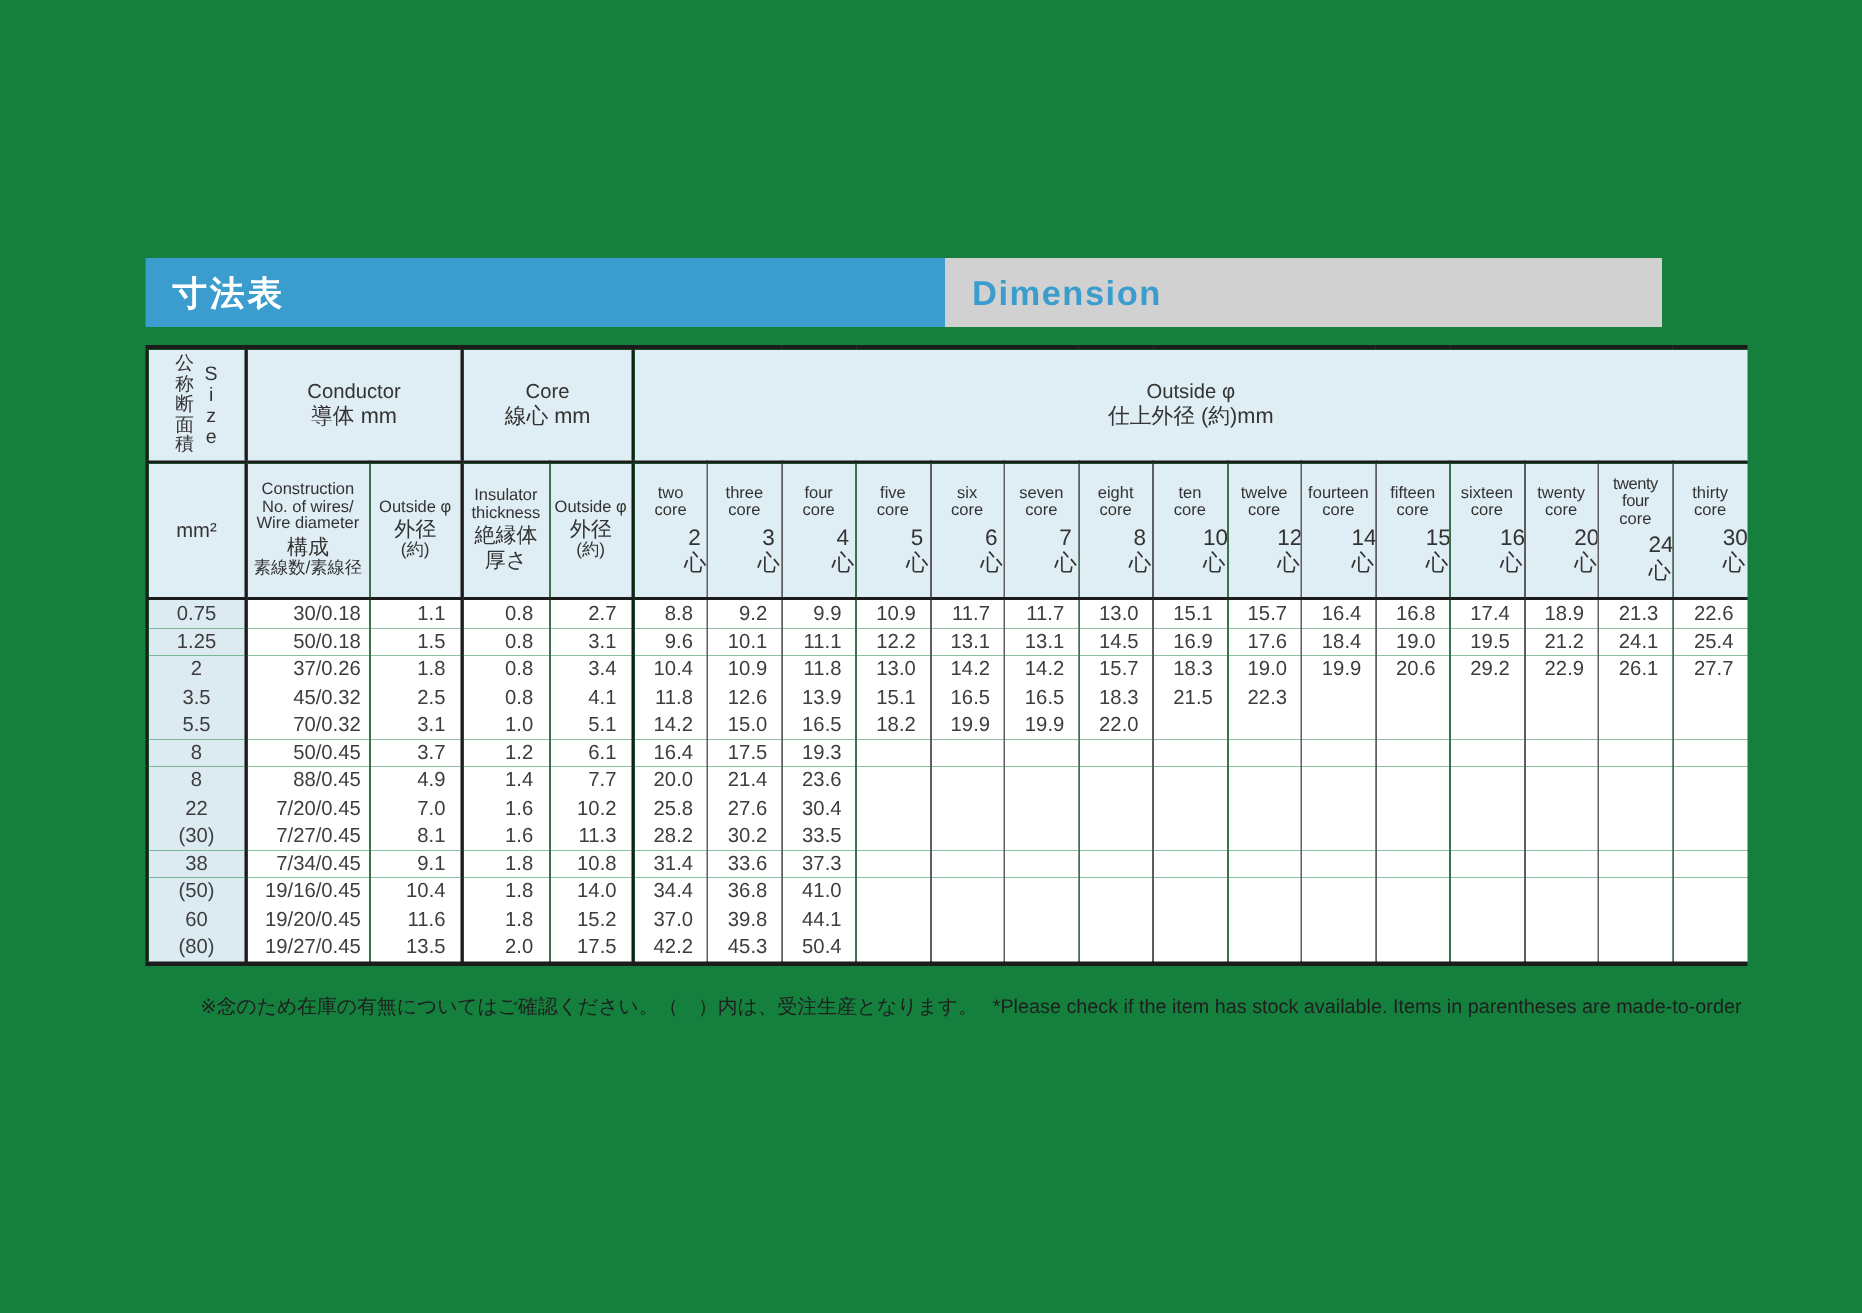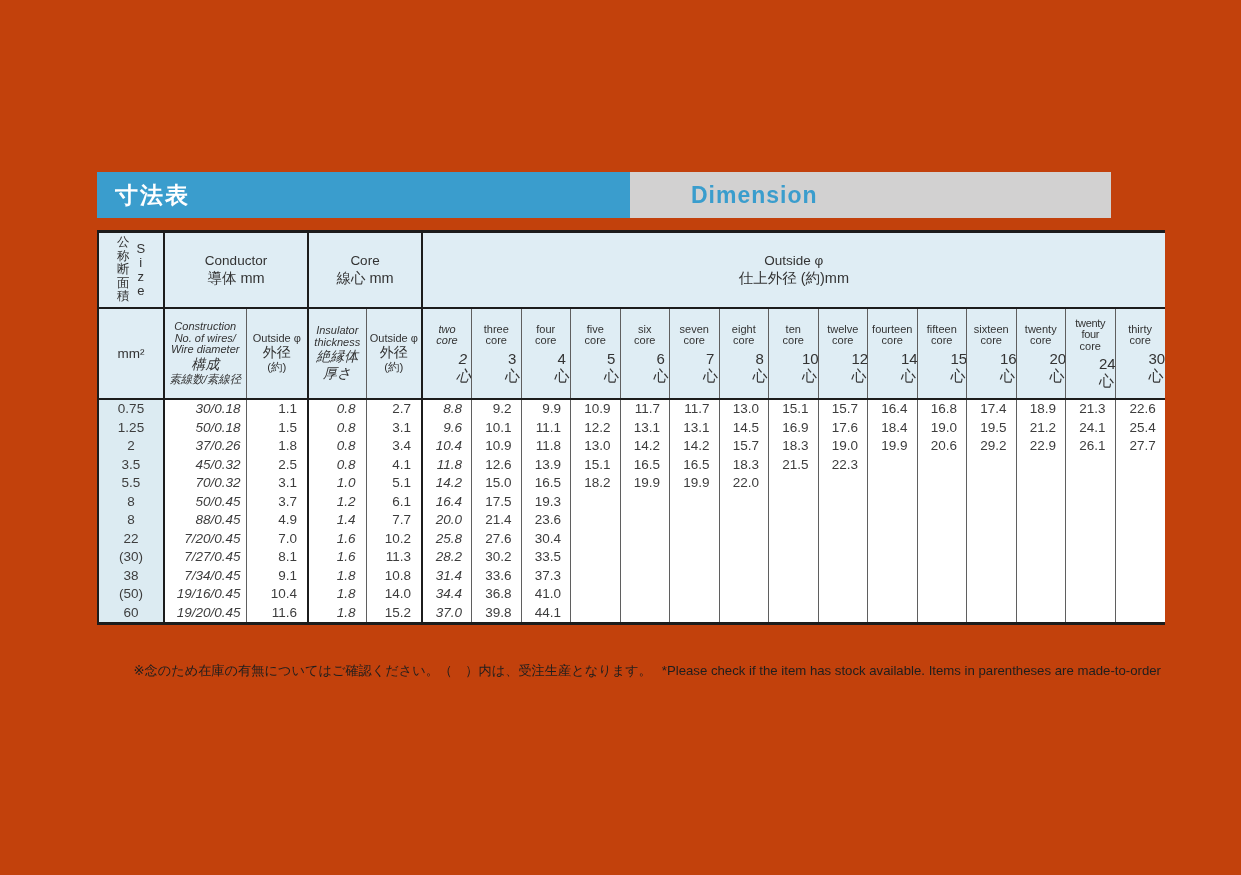--- a/index.html
+++ b/index.html
@@ -1,35 +1,35 @@
 <!DOCTYPE html>
 <html><head>
 <meta charset="utf-8">
 <style>
   html,body{margin:0;padding:0;background:#ffffff;}
   body{font-family:"Liberation Sans","DejaVu Sans",sans-serif;color:#333;}
-  .page{position:relative;width:1241px;height:875px;background:#c2410c;overflow:hidden;}
+  .page{position:relative;width:1241px;height:875px;background:#15803d;overflow:hidden;}
 
   
   .bar-jp{position:absolute;left:97px;top:172px;width:533px;height:46px;background:#3a9dcd;
           display:flex;align-items:center;}
   .bar-jp .t{color:#ffffff;font-size:23px;font-weight:bold;padding-left:18px;letter-spacing:2px;}
-  .bar-en{position:absolute;left:630px;top:172px;width:438px;height:46px;background:#d2d1d1;
-          display:flex;align-items:center;padding-left:43px;}
+  .bar-en{position:absolute;left:630px;top:172px;width:478px;height:46px;background:#d2d1d1;
+          display:flex;align-items:center;}
   .bar-en .t{color:#3a9dcd;font-size:23px;font-weight:600;padding-left:18px;letter-spacing:1px;}
 
   
   .tbl-wrap{position:absolute;left:97px;top:230px;}
   table{border-collapse:collapse;table-layout:fixed;width:1067px;
         border-top:3px solid #1c1c1c;border-bottom:3px solid #1c1c1c;border-left:2.5px solid #1c1c1c;}
   td{overflow:hidden;}
   .hr1 td, .hr2 td{background:#dfedf4;text-align:center;vertical-align:middle;}
   .hr1 td{height:72px;border-bottom:2.5px solid #1c1c1c;}
   .hr2 td{height:87px;border-bottom:2.5px solid #1c1c1c;}
-  td.g{border-left:2.5px solid #1c1c1c;font-style:italic;}
+  td.g{border-left:2.5px solid #1c1c1c;}
   .hr2 td:not(.g):not(:first-child), tbody td:not(.g):not(:first-child){border-left:1px solid #5f5f5f;}
   .hr1 td:not(:first-child){border-left:2.5px solid #1c1c1c;}
 
   .hr1 .en{font-size:13.5px;color:#333;line-height:17px;}
   .hr1 .jp{font-size:14.5px;color:#333;line-height:19px;}
   .h2 .en{font-size:11px;line-height:11.5px;color:#333;}
   .h2 .en.condensed{font-size:11px;letter-spacing:-0.3px;}
   .h2 .jp1{font-size:14px;line-height:17px;color:#333;}
   .h2 .jp2{font-size:11.5px;line-height:13px;color:#333;}
   .h2 .core-num{font-size:15px;line-height:17px;margin-top:3px;color:#333;padding-left:32px;}
@@ -483,20 +483,42 @@
             <td class="c-num c-core"></td>
             <td class="c-num c-core"></td>
             <td class="c-num c-core"></td>
             <td class="c-num c-core"></td>
             <td class="c-num c-core"></td>
             <td class="c-num c-core"></td>
             <td class="c-num c-core"></td>
             <td class="c-num c-core"></td>
             <td class="c-num c-core"></td>
           </tr>
+          <tr>
+            <td class="c-size">(80)</td>
+            <td class="c-num c-constr g">19/27/0.45</td>
+            <td class="c-num">13.5</td>
+            <td class="c-num g">2.0</td>
+            <td class="c-num">17.5</td>
+            <td class="c-num c-core g">42.2</td>
+            <td class="c-num c-core">45.3</td>
+            <td class="c-num c-core">50.4</td>
+            <td class="c-num c-core"></td>
+            <td class="c-num c-core"></td>
+            <td class="c-num c-core"></td>
+            <td class="c-num c-core"></td>
+            <td class="c-num c-core"></td>
+            <td class="c-num c-core"></td>
+            <td class="c-num c-core"></td>
+            <td class="c-num c-core"></td>
+            <td class="c-num c-core"></td>
+            <td class="c-num c-core"></td>
+            <td class="c-num c-core"></td>
+            <td class="c-num c-core"></td>
+          </tr>
         </tbody>
     </table>
   </div>
 
   <div class="note">
     <span class="jp-part">※念のため在庫の有無についてはご確認ください。（　）内は、受注生産となります。</span><span class="en-part">*Please check if the item has stock available. Items in parentheses are made-to-order</span>
   </div>
 
 </div>
 

